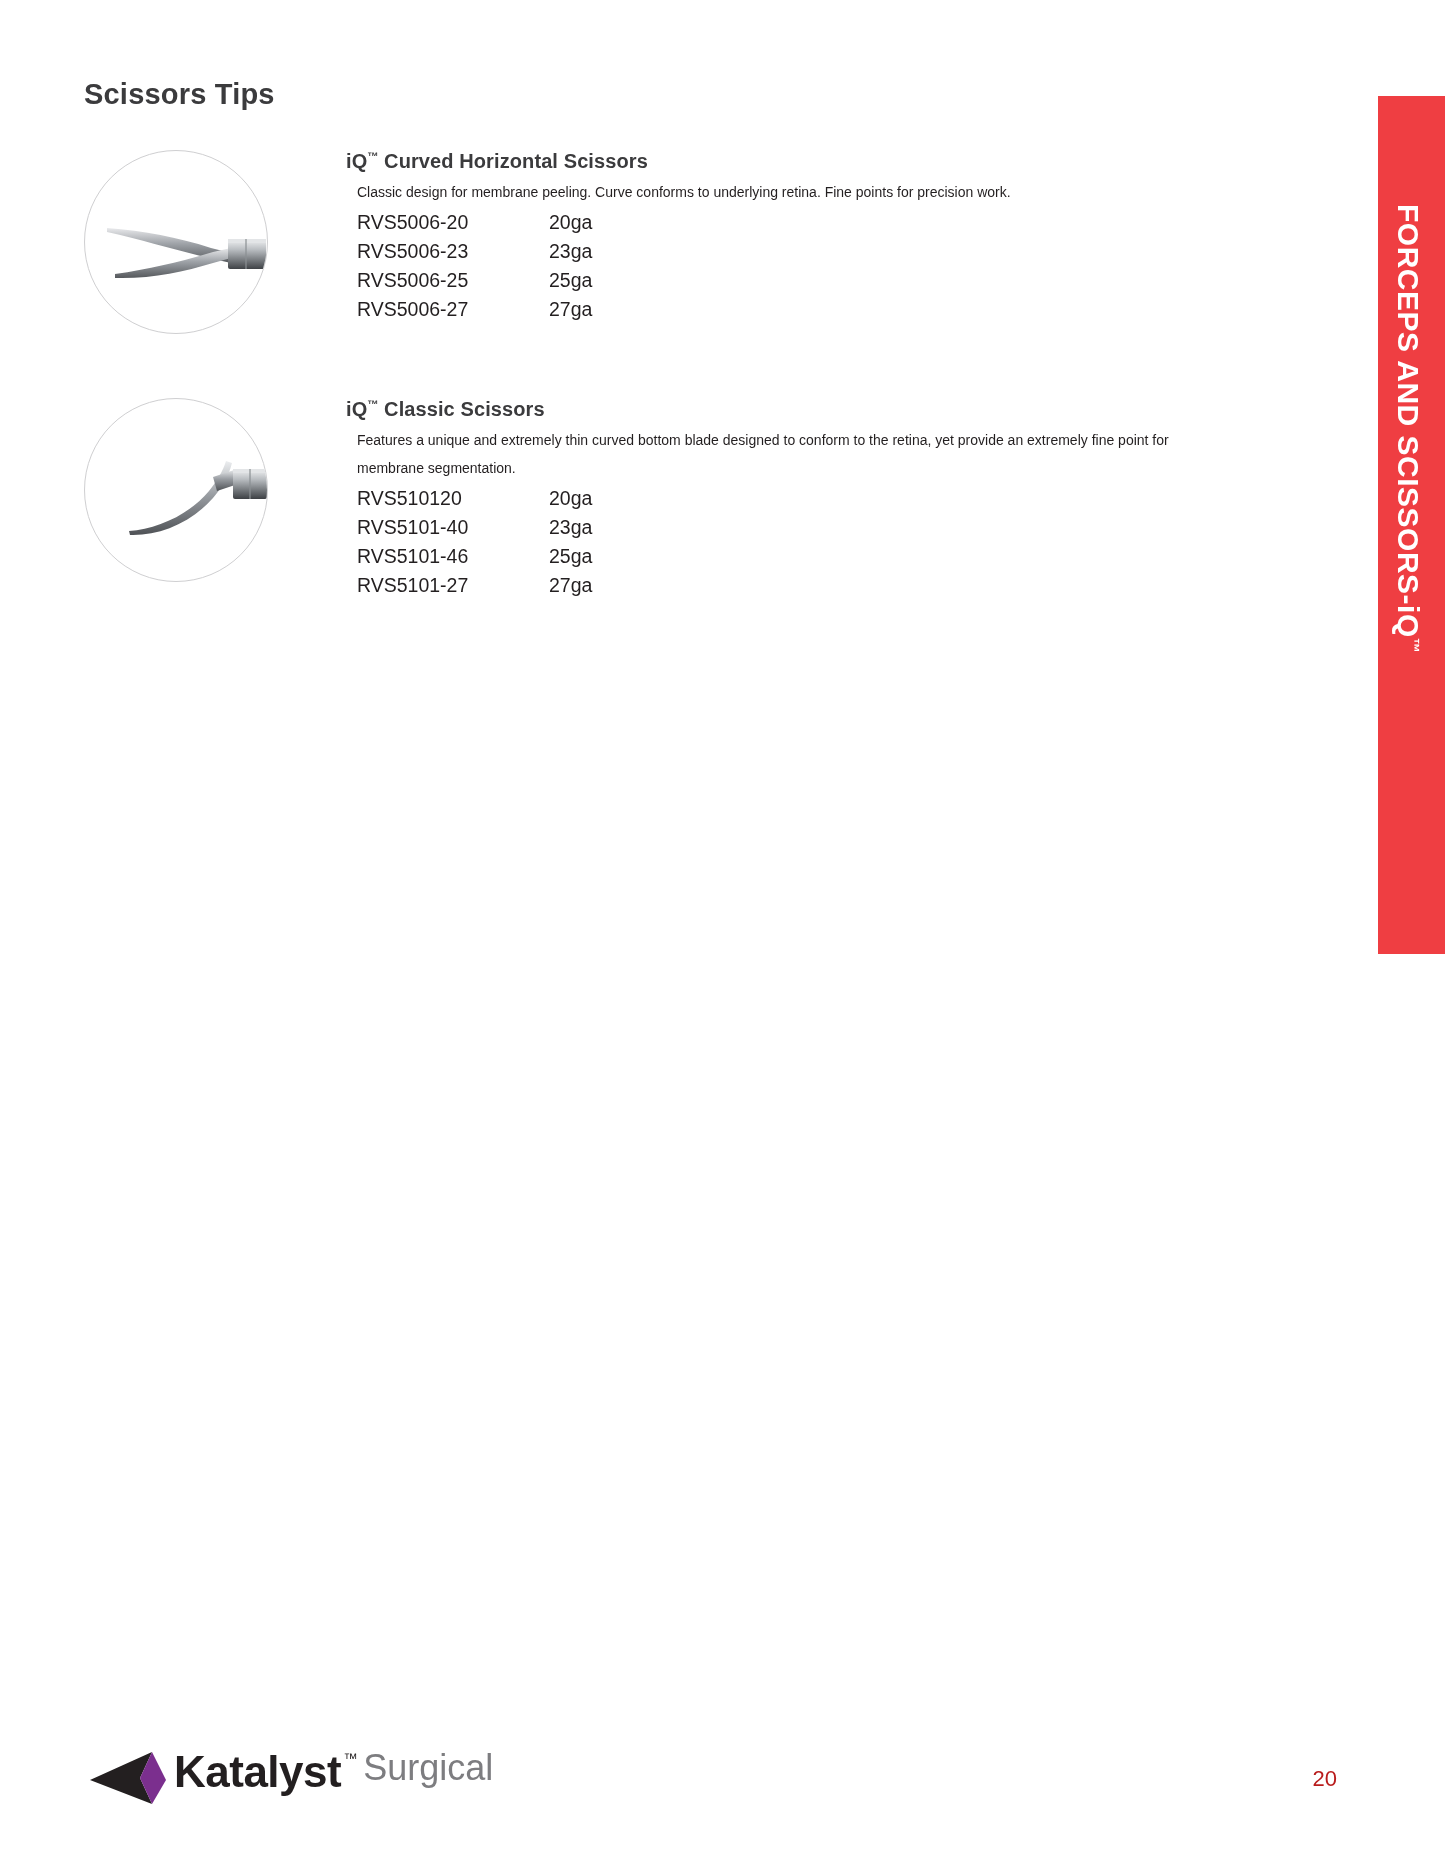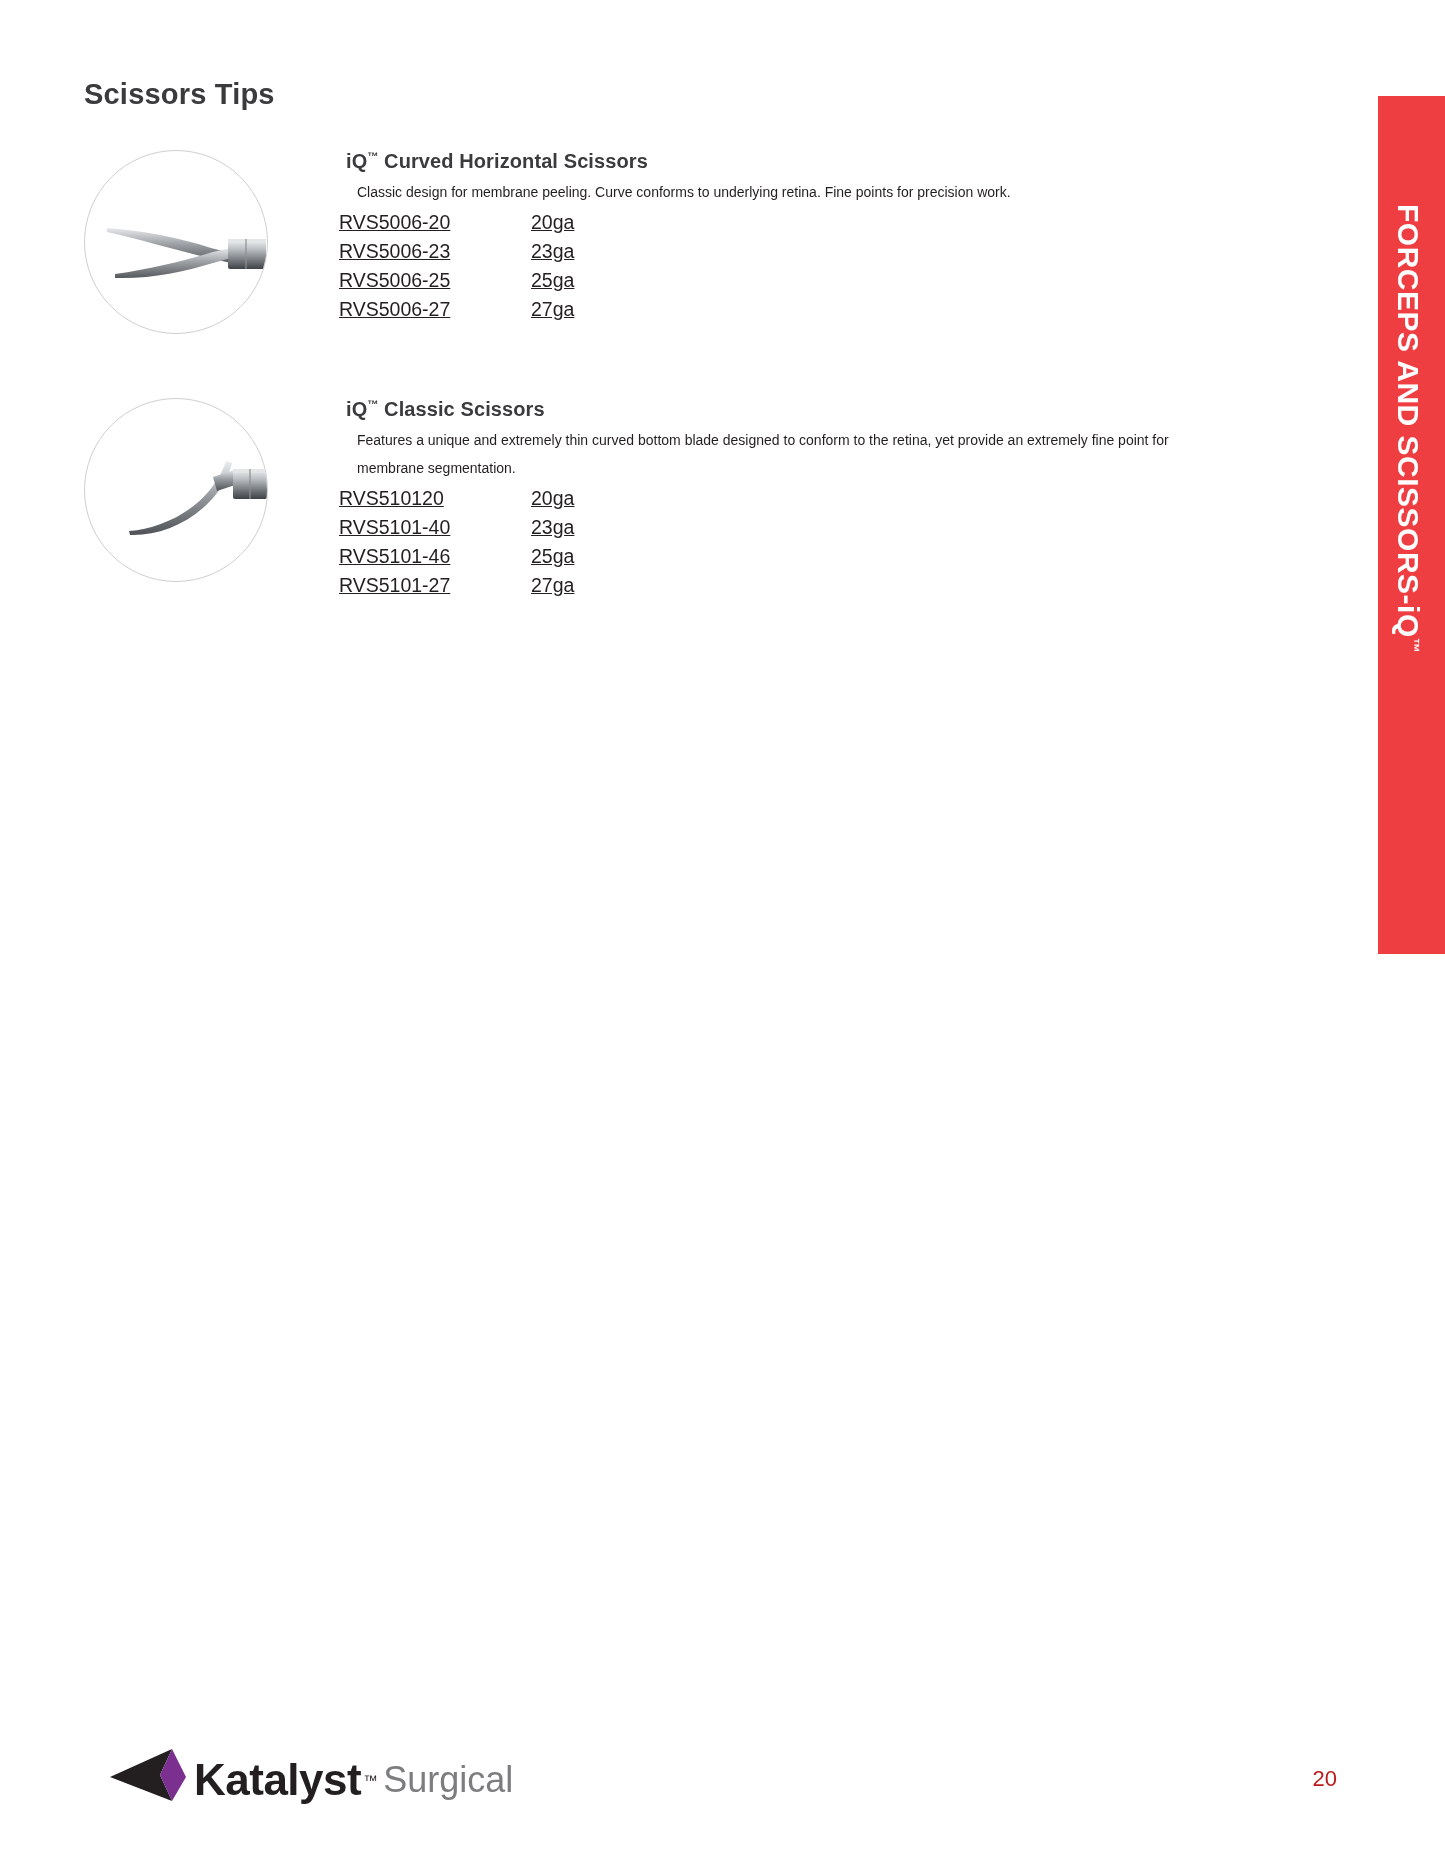--- a/index.html
+++ b/index.html
@@ -96,43 +96,42 @@
   }
   .entry-desc {
     margin-top: 5px;
     margin-left: 27px;
     font-size: 14px;
     line-height: 28px;
     color: #231f20;
     width: 820px;
   }
   .sku-table {
-    margin-left: 9px;
+    margin-left: 27px;
     margin-top: 2px;
     border-collapse: collapse;
-    text-decoration: underline;
   }
   .sku-table td {
     font-size: 19.5px;
     line-height: 29px;
     color: #231f20;
     padding: 0;
     vertical-align: top;
   }
   .sku-code { width: 192px; }
   .sku-gauge { width: 120px; }
 
   
   .footer-logo {
     position: absolute;
-    left: 108px;
+    left: 88px;
     bottom: 60px;
     height: 60px;
     display: flex;
-    align-items: center;
+    align-items: flex-start;
   }
   .logo-mark {
     margin-right: 4px;
     margin-bottom: 6px;
   }
   .logo-name {
     font-size: 44px;
     font-weight: bold;
     color: #231f20;
     letter-spacing: -0.5px;

